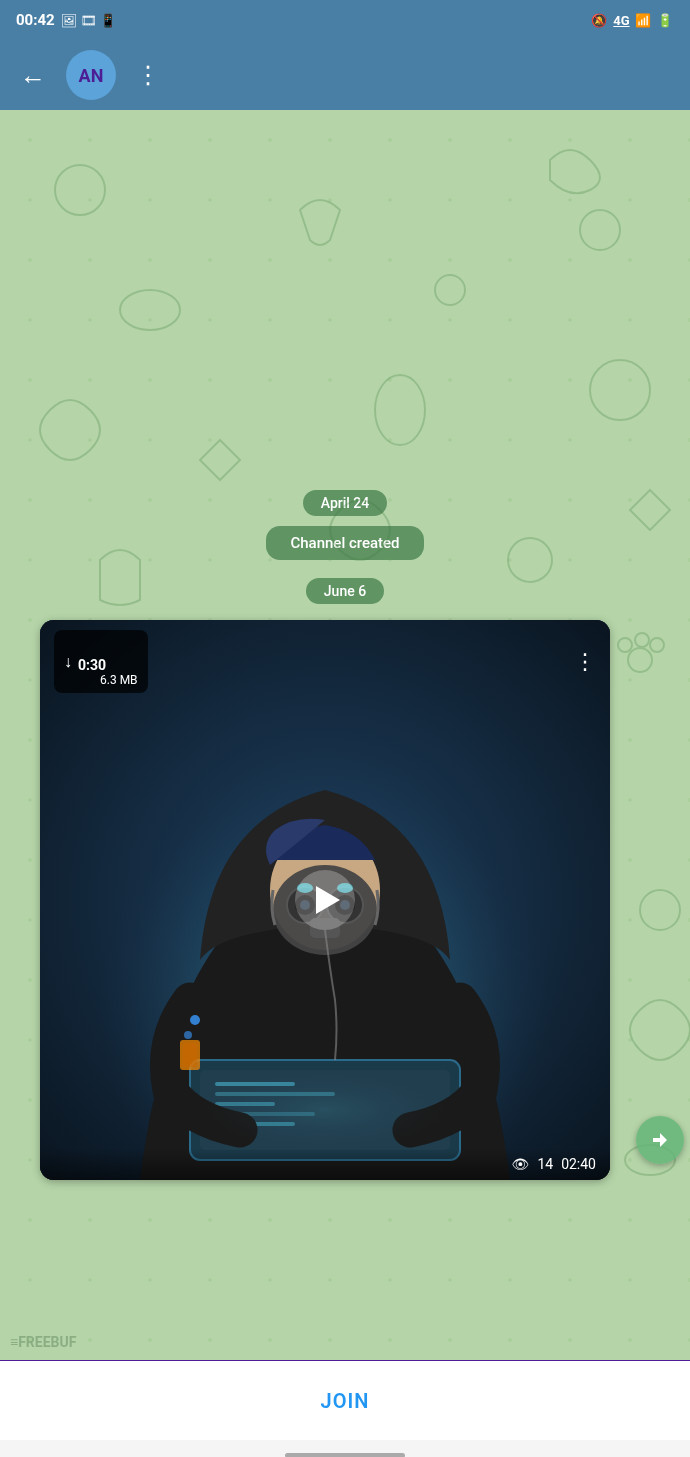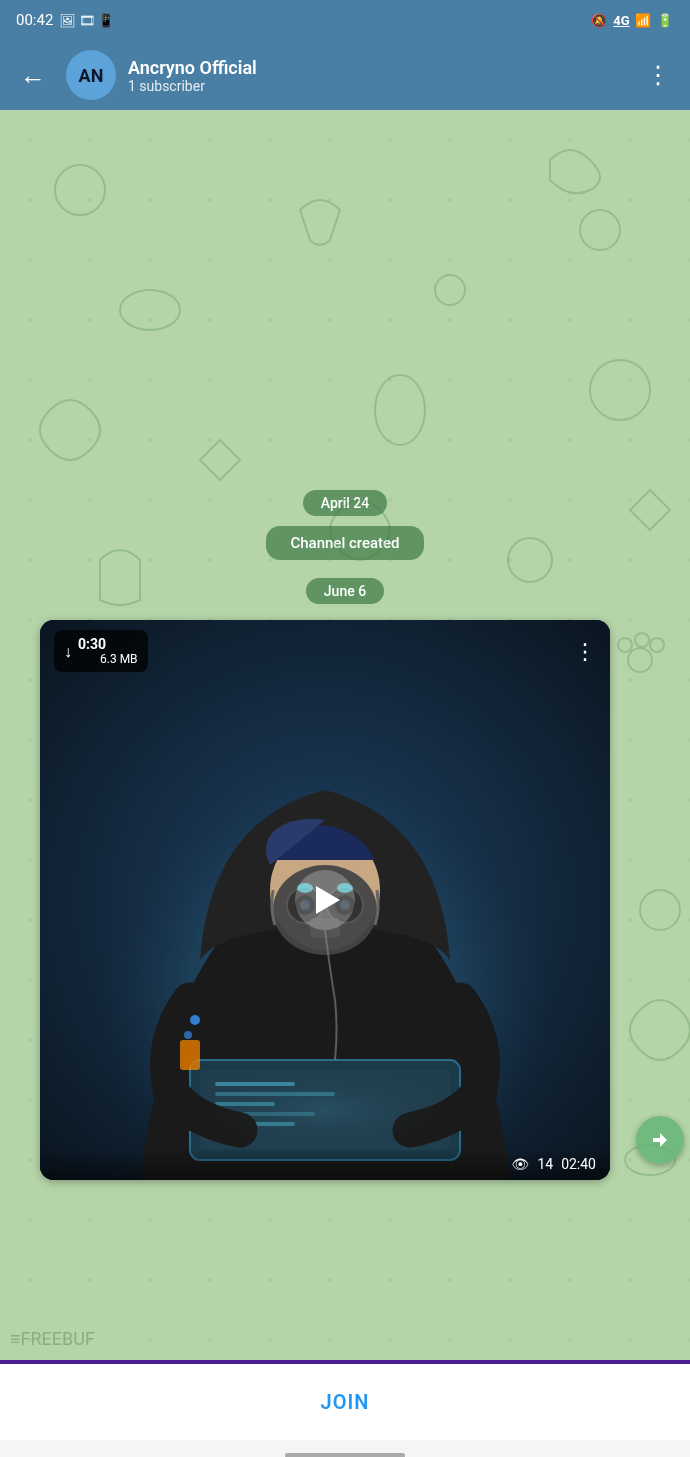--- a/index.html
+++ b/index.html
@@ -19,21 +19,21 @@
       display: flex;
       align-items: center;
       justify-content: space-between;
       padding: 0 16px;
       color: white;
       font-size: 14px;
       font-weight: 500;
     }
     .status-left { display: flex; align-items: center; gap: 6px; }
     .status-right { display: flex; align-items: center; gap: 6px; }
-    .status-time { font-weight: 400; font-size: 15px; }
+    .status-time { font-weight: 700; font-size: 15px; }
 
     
     .toolbar {
       background: #4a7fa5;
       height: 70px;
       display: flex;
       align-items: center;
       padding: 0 12px;
       gap: 12px;
     }
@@ -44,21 +44,21 @@
       padding: 4px 8px;
     }
     .avatar-circle {
       width: 50px;
       height: 50px;
       border-radius: 50%;
       background: #5ba3d9;
       display: flex;
       align-items: center;
       justify-content: center;
-      color: #0f172a;
+      color: #4c1d95;
       font-weight: 700;
       font-size: 18px;
       flex-shrink: 0;
     }
     .channel-info {
       flex: 1;
       display: flex;
       flex-direction: column;
     }
     .channel-name {
@@ -235,21 +235,21 @@
       box-shadow: 0 2px 6px rgba(0,0,0,0.3);
     }
 
     
     .bottom-bar {
       background: white;
       height: 80px;
       display: flex;
       align-items: center;
       justify-content: center;
-      border-top: 4px solid #4c1d95;
+      border-top: 1px solid #4c1d95;
     }
     .join-btn {
       color: #2196F3;
       font-size: 20px;
       font-weight: 600;
       letter-spacing: 1px;
       cursor: pointer;
       text-transform: uppercase;
     }
 
@@ -267,22 +267,22 @@
       background: #aaa;
       border-radius: 3px;
     }
 
     
     .watermark {
       position: absolute;
       bottom: 10px;
       left: 10px;
       color: rgba(60,100,60,0.35);
-      font-size: 18px;
-      font-weight: 400;
+      font-size: 14px;
+      font-weight: 700;
     }
   </style>
 </head>
 <body>
 
 <div class="status-bar">
   <div class="status-left">
     <span class="status-time">00:42</span>
     <span style="font-size:13px;">🖼 🎞 📱</span>
   </div>
@@ -290,24 +290,20 @@
     <span style="font-size:13px;">🔕</span>
     <span style="font-size:13px;font-weight:700;text-decoration:underline;">4G</span>
     <span style="font-size:13px;">📶</span>
     <span style="font-size:13px;">🔋</span>
   </div>
 </div>
 
 <div class="toolbar">
   <span class="back-btn">←</span>
   <div class="avatar-circle">AN</div>
-  <div class="channel-info">
-    <span class="channel-name">Ancryno Official</span>
-    <span class="channel-sub">1 subscriber</span>
-  </div>
   <span class="more-btn">⋮</span>
 </div>
 
 <div class="chat-bg">
 
   <svg class="doodles" viewBox="0 0 690 1250" xmlns="http://www.w3.org/2000/svg">
 
     <circle cx="80" cy="80" r="25" fill="none" stroke="#3a7a3a" stroke-width="2"></circle>
     <circle cx="600" cy="120" r="20" fill="none" stroke="#3a7a3a" stroke-width="2"></circle>
     <path d="M550 50 Q570 30 590 50 Q610 70 590 80 Q570 90 550 70 Z" fill="none" stroke="#3a7a3a" stroke-width="2"></path>
@@ -347,21 +343,21 @@
     <span>June 6</span>
   </div>
 
   <div style="position:relative; margin: 8px 20px 20px 20px;">
     <div class="video-message">
 
       <div class="video-top-bar">
         <div class="video-download">
           <span style="font-size:16px; font-weight:bold;">↓</span>
           <div>
-            <div style="font-size:14px; font-weight:700;">0:30</div>
+            <div style="font-size:14px; font-weight:700;margin-top:21px;">0:30</div>
             <div style="font-size:12px;margin-left:22px;">6.3 MB</div>
           </div>
         </div>
         <span class="video-more">⋮</span>
       </div>
 
       <div class="video-thumbnail">
 
         <svg viewBox="0 0 570 560" xmlns="http://www.w3.org/2000/svg" style="position:absolute;inset:0;width:100%;height:100%;">
 

